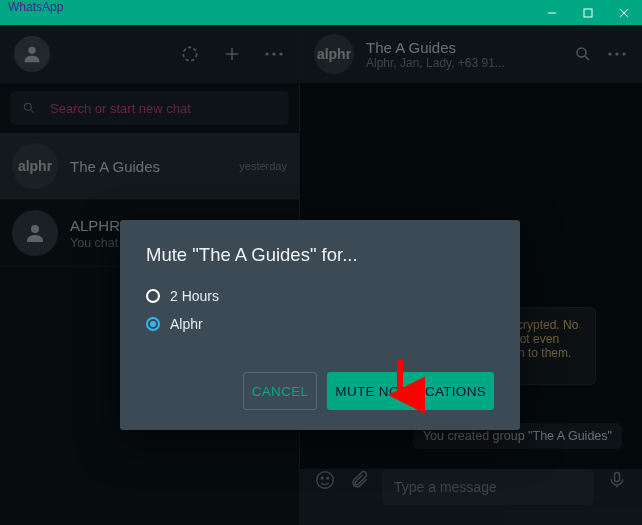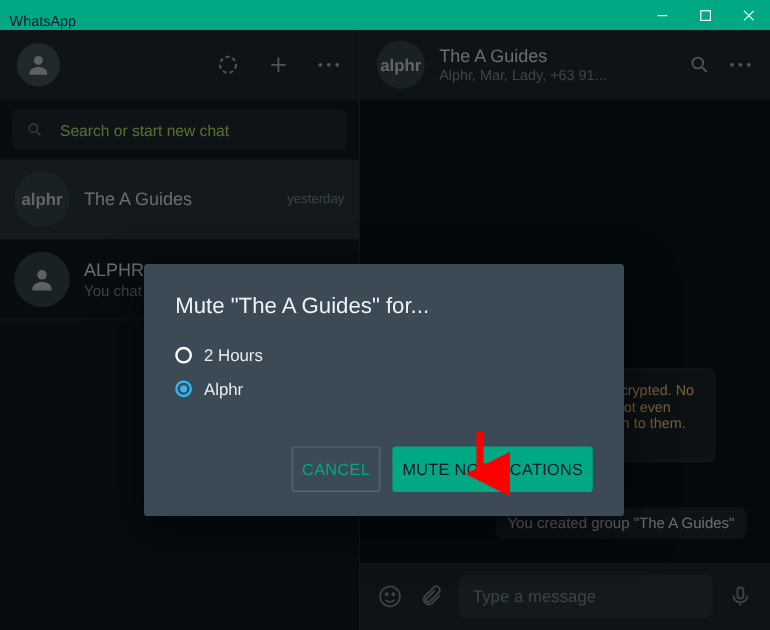--- a/index.html
+++ b/index.html
@@ -7,22 +7,22 @@
     width: 642px; height: 525px;
     font-family: "Segoe UI", Arial, sans-serif;
     background: #0a0a0a;
     overflow: hidden;
     position: relative;
   }
   .titlebar {
     height: 25px;
     background: #00a884;
     display: flex;
-    align-items: flex-end;
-    color: #0f172a;
+    align-items: flex-start;
+    color: #4c1d95;
   }
   .titlebar-title { font-size: 12px; padding-left: 8px; flex: 1; }
   .win-btn {
     width: 36px; height: 25px;
     display: flex; align-items: center; justify-content: center;
     color: #fff; font-size: 10px;
   }
   .win-btn svg { stroke: #fff; }
   .app {
     display: flex;
@@ -58,21 +58,21 @@
   .hicon { color: #aebac1; width: 22px; height:22px; display:flex;align-items:center;justify-content:center;}
   .search-bar {
     padding: 8px 10px;
     background: #111b21;
   }
   .search-inner {
     background: #202c33;
     height: 34px; border-radius: 6px;
     display: flex; align-items: center;
     padding: 0 12px; gap: 14px;
-    color: #bef264; font-size: 13px;
+    color: #ec4899; font-size: 13px;
   }
   .chat-list { flex:1; }
   .chat-item {
     display: flex; align-items:center;
     padding: 10px 12px; gap: 12px;
     border-bottom: 1px solid #1e272d;
   }
   .chat-item.active { background: #2a3942; }
   .chat-avatar {
     width: 46px; height:46px; border-radius:50%;
@@ -104,21 +104,21 @@
     max-width: 250px; text-align:center;
     margin-bottom: 30px;
   }
   .msg-bubble {
     background:#202c33; border-radius:6px;
     color:#e9edef; font-size:12.5px;
     padding:6px 10px;
   }
   .composer {
     height: 56px; background:#202c33;
-    display:flex;align-items:center; gap:12px; padding:0 14px;
+    display:flex;align-items:flex-start; gap:12px; padding:0 14px;
   }
   .compose-input {
     flex:1; background:#2a3942; border-radius:6px;
     height:36px; color:#8696a0; font-size:14px;
     display:flex;align-items:center; padding:0 12px;
   }
 
   .modal {
     position:absolute;
     left: 120px; top: 195px;
@@ -243,21 +243,21 @@
         </div>
       </div>
     </div>
   </div>
 
   <div class="main">
     <div class="main-header">
       <div class="chat-avatar">alphr</div>
       <div style="flex:1">
         <div class="main-title">The A Guides</div>
-        <div class="main-sub">Alphr, Mar, Lady, +63 91...</div>
+        <div class="main-sub">Alphr, Jan, Lady, +63 91...</div>
       </div>
       <div class="hicon">
         <svg width="18" height="18" viewBox="0 0 24 24" fill="none" stroke="#aebac1" stroke-width="2">
             <circle cx="10" cy="10" r="6"></circle>
             <line x1="15" y1="15" x2="20" y2="20"></line>
           </svg>
       </div>
       <div class="hicon">
         <svg width="18" height="4" viewBox="0 0 18 4" fill="#aebac1">
             <circle cx="2" cy="2" r="1.6"></circle>

